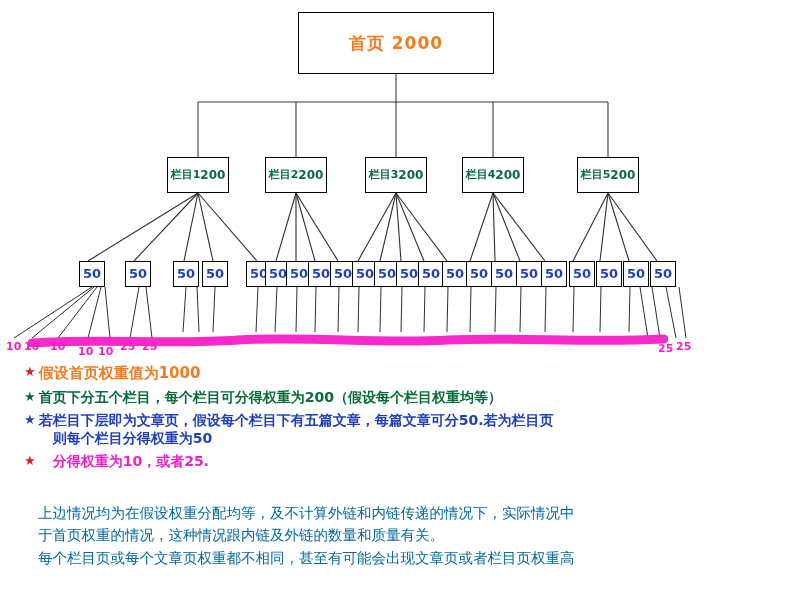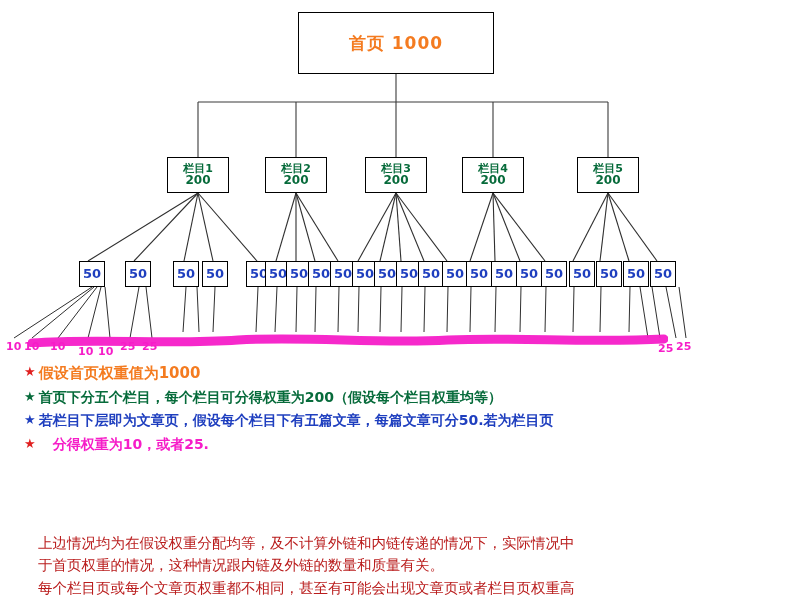--- a/index.html
+++ b/index.html
@@ -49,21 +49,21 @@
     color: #F47B20;
     font-size: 17px;
     letter-spacing: 1px;
   }
   .cat-node {
     width: 62px;
     height: 36px;
     color: #076B3B;
     font-size: 11px;
     top: 157px;
-    flex-direction: column;
+    flex-direction: row;
     font-weight: bold;
   }
   .cat-node .cat-line2 { font-size: 12px; }
   .leaf-node {
     width: 26px;
     height: 26px;
     color: #1F3FBF;
     font-size: 13px;
     top: 261px;
     font-weight: bold;
@@ -114,23 +114,23 @@
   #bullet-2 { color: #076B3B; font-size: 14px; margin-top: 6px; }
   #bullet-2 .star { color: #076B3B; }
   #bullet-3 { color: #1F3FBF; font-size: 14px; margin-top: 6px; }
   #bullet-3 .star { color: #1F3FBF; }
   #bullet-4 { color: #F61DC8; font-size: 14px; margin-top: 6px; }
   #bullet-4 .star { color: #E02020; }
   
   #footer-paragraph {
     position: absolute;
     left: 38px;
-    top: 532px;
+    top: 502px;
     width: 700px;
-    color: #b91c1c;
+    color: #0369a1;
     font-size: 14.5px;
     line-height: 1.55;
     font-weight: normal;
   }
   #footer-paragraph span { display: block; }
 </style>
 </head>
 <body>
 
 <div id="canvas">
@@ -209,21 +209,21 @@
       <path d="M496,287 L495,332"></path>
       <path d="M521,287 L520,332"></path>
       <path d="M546,287 L545,332"></path>
       <path d="M574,287 L573,332"></path>
       <path d="M601,287 L600,332"></path>
       <path d="M630,287 L629,332"></path>
     </g>
   </svg>
 
   <div class="node" id="root-node">
-    <span>首页 1000</span>
+    <span>首页 2000</span>
   </div>
 
   <div class="node cat-node" style="left:167px">
     <span>栏目1</span>
     <span class="cat-line2">200</span>
   </div>
   <div class="node cat-node" style="left:265px">
     <span>栏目2</span>
     <span class="cat-line2">200</span>
   </div>
@@ -329,21 +329,21 @@
       <span class="btext">假设首页权重值为1000</span>
     </div>
 
     <div class="bullet" id="bullet-2">
       <span class="star">★</span>
       <span class="btext">首页下分五个栏目，每个栏目可分得权重为200（假设每个栏目权重均等）</span>
     </div>
 
     <div class="bullet" id="bullet-3">
       <span class="star">★</span>
-      <span class="btext"><span>若栏目下层即为文章页，假设每个栏目下有五篇文章，每篇文章可分50.若为栏目页</span></span>
+      <span class="btext"><span>若栏目下层即为文章页，假设每个栏目下有五篇文章，每篇文章可分50.若为栏目页</span><span class="l2">则每个栏目分得权重为50</span></span>
     </div>
 
     <div class="bullet" id="bullet-4">
       <span class="star">★</span>
       <span class="btext"><span class="l2">分得权重为10，或者25.</span></span>
     </div>
 
   </div>
 
   <div id="footer-paragraph">

